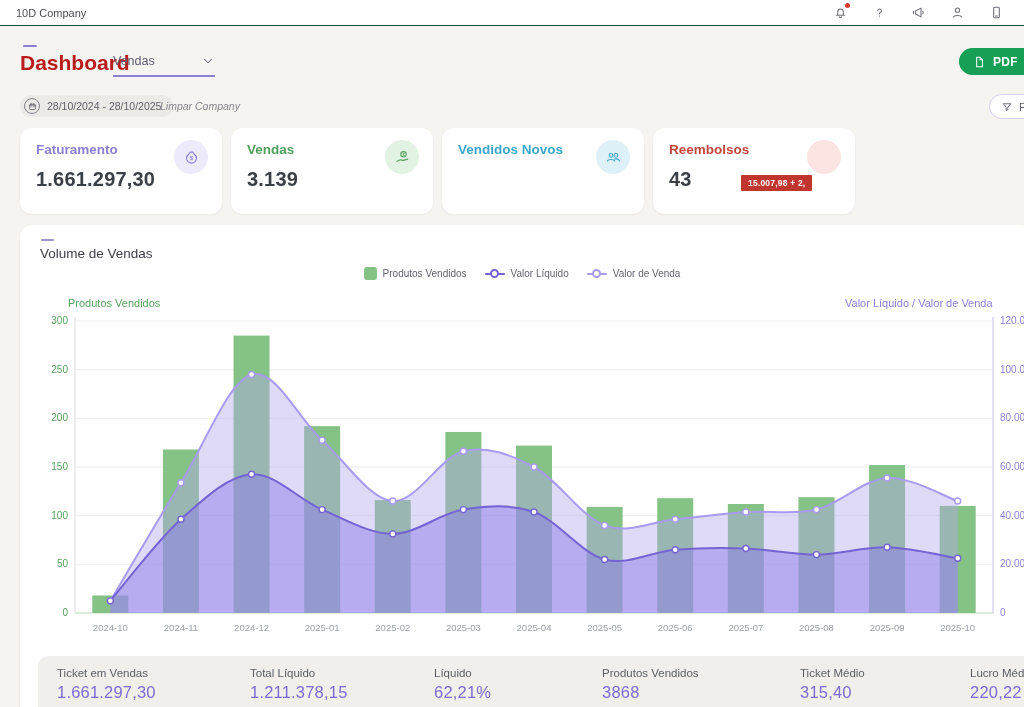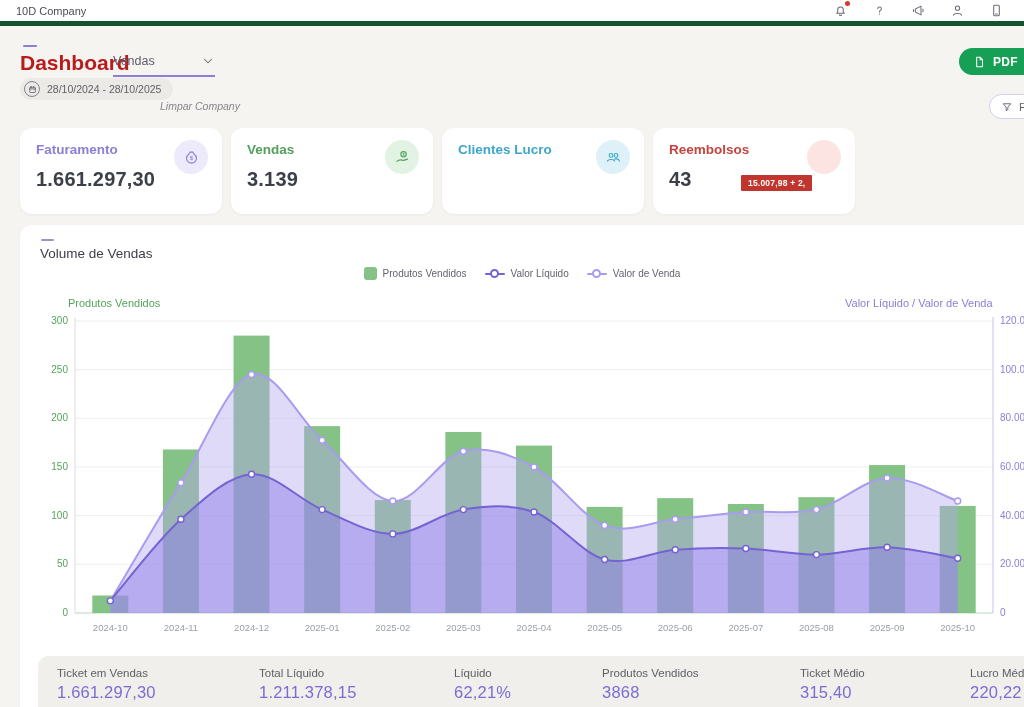--- a/index.html
+++ b/index.html
@@ -4,41 +4,41 @@
 <style>
   html,body{margin:0;padding:0;}
   body{
     width:1024px;height:707px;position:relative;overflow:hidden;
     background:#f6f4f1;font-family:"Liberation Sans",sans-serif;
     -webkit-font-smoothing:antialiased;
   }
   svg{display:block;}
   
   .topbar{position:absolute;top:0;left:0;width:1024px;height:26px;background:#ffffff;
-    border-bottom:5px solid #14532d;display:flex;align-items:center;justify-content:space-between;
+    border-bottom:1px solid #14532d;display:flex;align-items:center;justify-content:space-between;
     padding:0 16px;box-sizing:border-box;z-index:5;}
   .company{font-size:11px;color:#4c4c55;}
   .topbar-icons{display:flex;gap:24px;align-items:center;margin-right:4px;}
   .tb-icon{width:15px;height:15px;color:#6f6f7a;position:relative;cursor:pointer;}
   .tb-icon svg{width:100%;height:100%;}
   .tb-icon .dot{position:absolute;top:-2px;right:-2px;width:5px;height:5px;border-radius:50%;background:#d63a2f;}
   
   .page-dash{position:absolute;left:23px;top:45px;width:14px;height:2px;background:#8b7fd6;border-radius:1px;}
   .page-title{position:absolute;left:20px;top:51px;font-size:21px;font-weight:600;color:#b91c1c;}
   .selector{position:absolute;left:113px;top:54px;width:102px;border-bottom:2px solid #8b7fd6;
     padding-bottom:7px;display:flex;justify-content:space-between;align-items:center;cursor:pointer;}
   .selector-label{font-size:12.5px;color:#5c5c6e;}
   .selector .chev{width:14px;height:14px;color:#6d6d7c;}
   .pdf-btn{position:absolute;left:959px;top:48px;width:86px;height:27px;background:#169f55;
     border-radius:15px;display:flex;align-items:center;gap:7px;padding:0 13px;box-sizing:border-box;
     color:#fff;cursor:pointer;}
   .pdf-btn .ic{width:14px;height:14px;}
   .pdf-label{font-size:12px;font-weight:bold;letter-spacing:.3px;}
   
-  .date-pill{position:absolute;left:20px;top:78px;height:22px;background:#eceae7;border-radius:11px;
+  .date-pill{position:absolute;left:20px;top:95px;height:22px;background:#eceae7;border-radius:11px;
     display:flex;align-items:center;gap:7px;padding:0 12px 0 4px;cursor:pointer;}
   .cal-circle{width:16px;height:16px;border:1px solid #84848e;border-radius:50%;display:flex;
     align-items:center;justify-content:center;color:#5f5f6a;box-sizing:border-box;}
   .cal-circle svg{width:9px;height:9px;}
   .date-text{font-size:10.5px;color:#5f5f68;}
   .clear-filters{position:absolute;left:160px;top:100px;font-size:10.5px;font-style:italic;color:#85858d;cursor:pointer;}
   .filter-btn{position:absolute;left:989px;top:94px;width:70px;height:25px;border:1px solid #d5cfee;
     background:#fff;border-radius:13px;display:flex;align-items:center;gap:6px;padding:0 11px;
     box-sizing:border-box;color:#5f5f6e;font-size:11px;cursor:pointer;}
   .filter-btn svg{width:12px;height:12px;flex:none;}
@@ -165,21 +165,21 @@
       <div class="kpi-value">3.139</div>
       <span class="kpi-icon" style="background:#e2f2e3;color:#53a05e">
         <svg viewBox="0 0 24 24" fill="none" stroke="currentColor" stroke-width="1.6" stroke-linecap="round" stroke-linejoin="round">
           <circle cx="13.5" cy="7.5" r="3.8"></circle>
           <text x="13.5" y="9.8" text-anchor="middle" font-size="6" font-weight="bold" fill="currentColor" stroke="none">$</text>
           <path d="M4 17.5c3-2.6 6.2-2.6 9.3-1.4l6-1.8"></path>
         </svg>
       </span>
     </div>
     <div class="kpi-card">
-      <div class="kpi-label" style="color:#3ba8cb">Clientes Lucro</div>
+      <div class="kpi-label" style="color:#3ba8cb">Vendidos Novos</div>
       <span class="kpi-icon" style="background:#def1f8;color:#3ba8cb">
         <svg viewBox="0 0 24 24" fill="none" stroke="currentColor" stroke-width="1.6" stroke-linecap="round" stroke-linejoin="round">
           <circle cx="8.5" cy="9" r="2.6"></circle>
           <circle cx="15.5" cy="9" r="2.6"></circle>
           <path d="M3.5 17c.8-2.8 9.2-2.8 10 0M13.8 14.3c3-.7 6 .3 6.7 2.7"></path>
         </svg>
       </span>
     </div>
     <div class="kpi-card">
       <div class="kpi-label" style="color:#c4453e">Reembolsos</div>
@@ -295,25 +295,25 @@
       <circle cx="867.0769230769231" cy="234.3" r="3" fill="#fbfaff" stroke="#7463d3" stroke-width="1.4"></circle>
       <circle cx="937.6923076923076" cy="245.25" r="3" fill="#fbfaff" stroke="#7463d3" stroke-width="1.4"></circle>
     </svg>
 </div>
 
 <div class="summary" id="summary">
     <div class="sum-col" style="left: 19px;">
       <div class="sum-label">Ticket em Vendas</div>
       <div class="sum-value">1.661.297,30</div>
     </div>
-    <div class="sum-col" style="left: 221px;">
+    <div class="sum-col" style="left: 212px;">
       <div class="sum-label">Total Líquido</div>
       <div class="sum-value">1.211.378,15</div>
     </div>
-    <div class="sum-col" style="left: 416px;">
+    <div class="sum-col" style="left: 396px;">
       <div class="sum-label">Líquido</div>
       <div class="sum-value">62,21%</div>
     </div>
     <div class="sum-col" style="left: 564px;">
       <div class="sum-label">Produtos Vendidos</div>
       <div class="sum-value">3868</div>
     </div>
     <div class="sum-col" style="left: 762px;">
       <div class="sum-label">Ticket Médio</div>
       <div class="sum-value">315,40</div>

